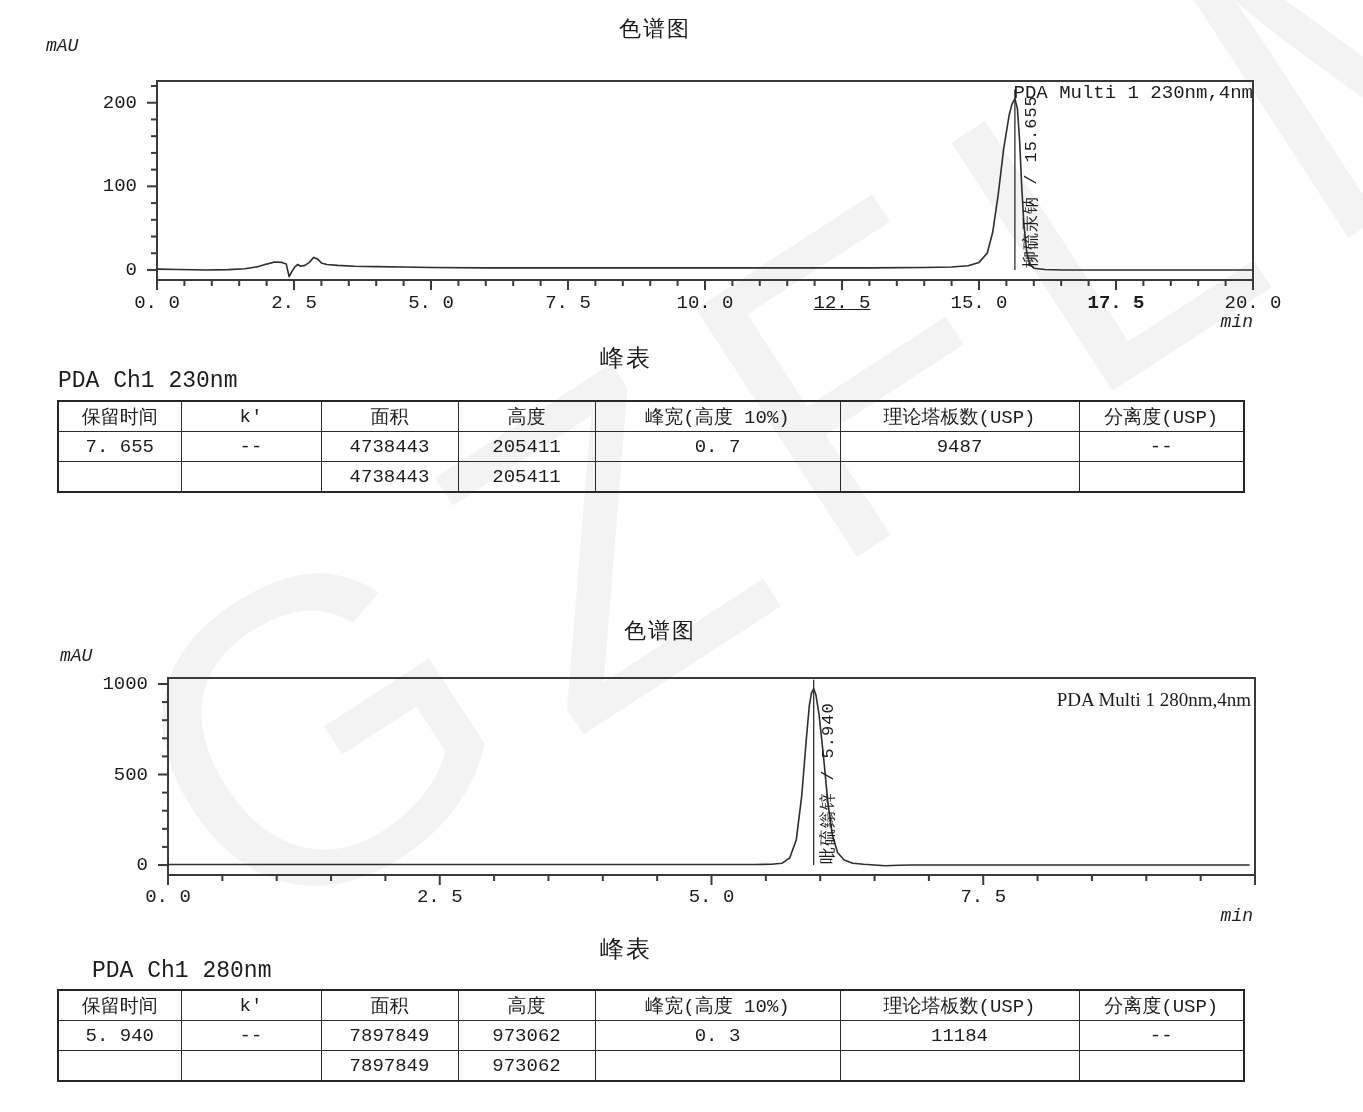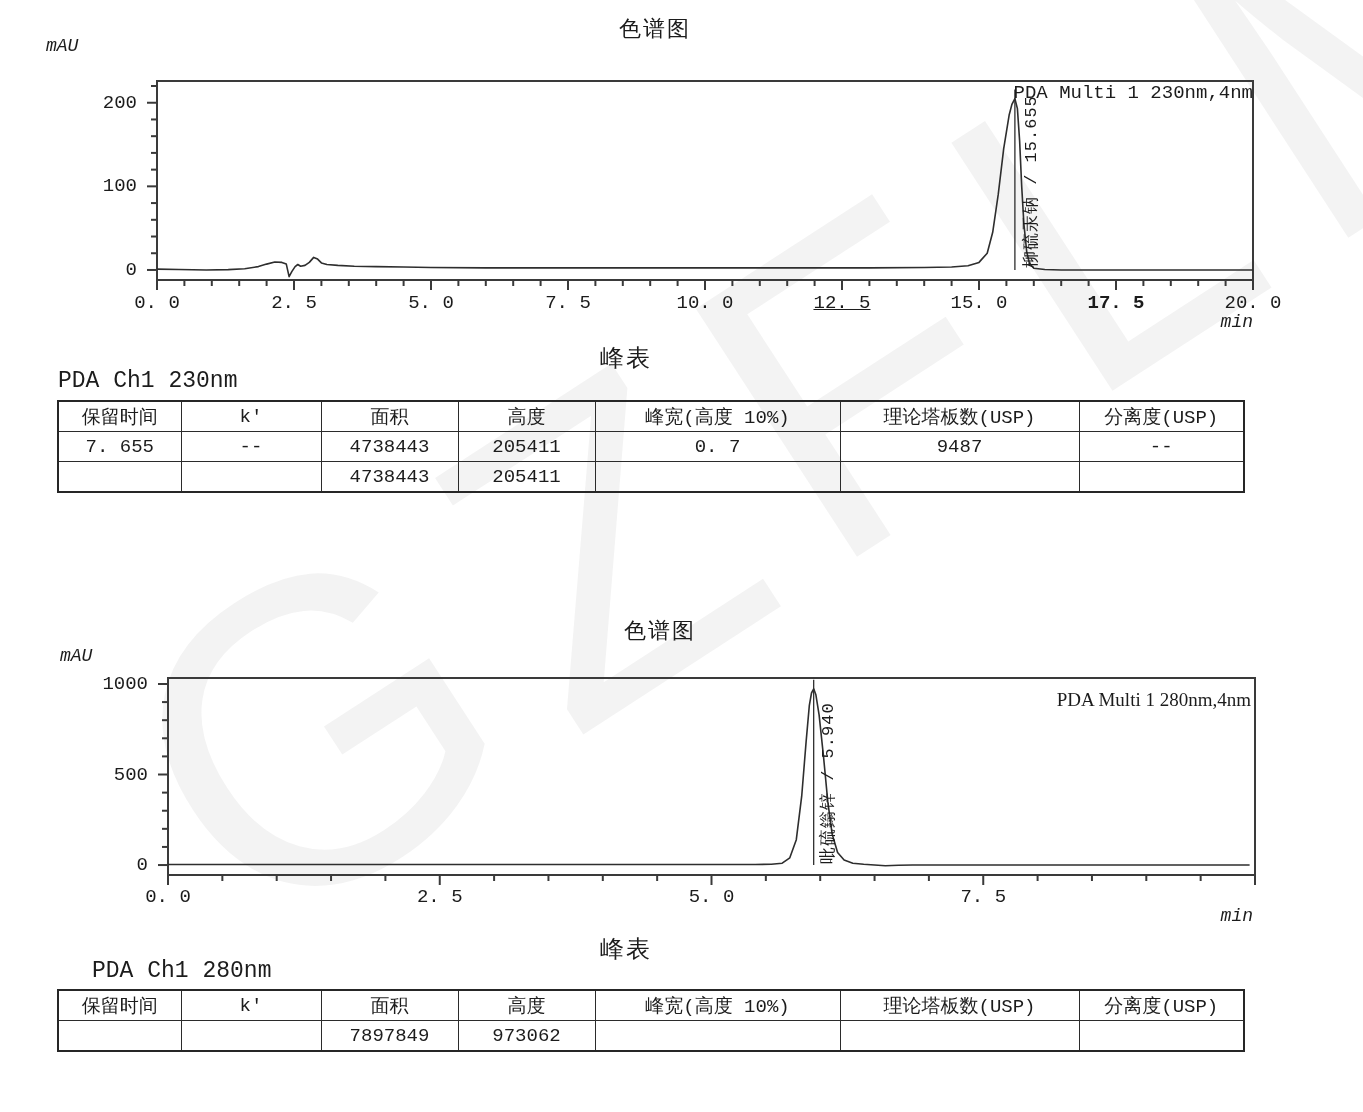--- a/index.html
+++ b/index.html
@@ -230,20 +230,29 @@
           <th>k'</th>
           <th>面积</th>
           <th>高度</th>
           <th>峰宽(高度 10%)</th>
           <th>理论塔板数(USP)</th>
           <th>分离度(USP)</th>
         </tr>
       </thead>
       <tbody>
         <tr>
+          <td>5. 940</td>
+          <td>--</td>
+          <td>7897849</td>
+          <td>973062</td>
+          <td>0. 3</td>
+          <td>11184</td>
+          <td>--</td>
+        </tr>
+        <tr>
           <td></td>
           <td></td>
           <td>7897849</td>
           <td>973062</td>
           <td></td>
           <td></td>
           <td></td>
         </tr>
       </tbody>
     </table>

